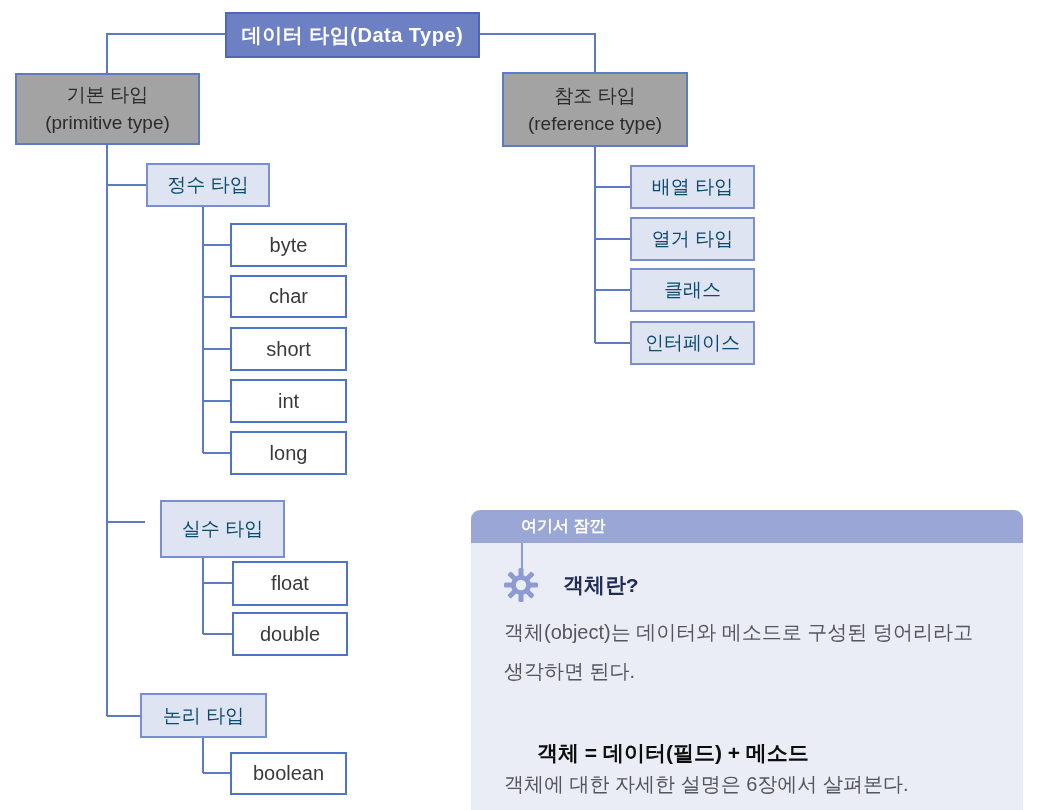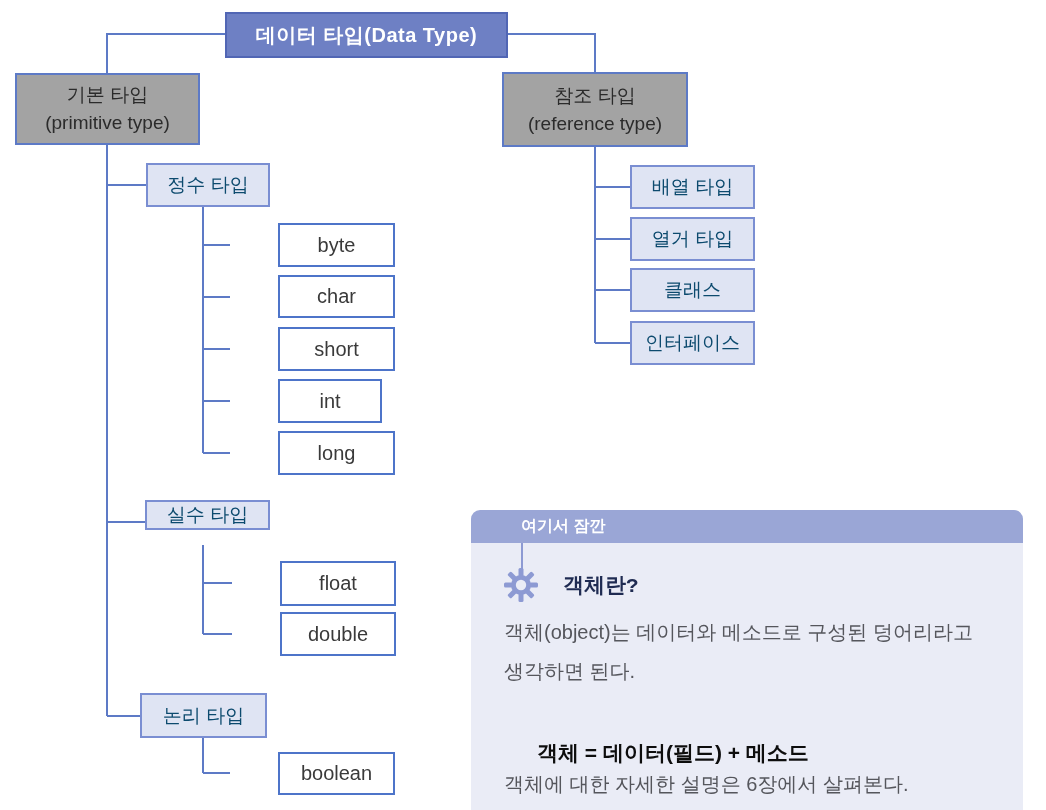--- a/index.html
+++ b/index.html
@@ -51,21 +51,20 @@
   .group-node {
     background: #dfe4f3;
     border: 2px solid #7a8ed2;
     color: #0c4a6e;
   }
   .leaf-node {
     background: #ffffff;
     border: 2px solid #4d74c9;
     font-size: 20px;
     color: #3a3a3a;
-    margin-left: 48px;
   }
   
   .callout {
     position: absolute;
     left: 471px; top: 478px;
     width: 552px; height: 309px;
   }
   .callout-header {
     height: 33px;
     background: #9aa6d6;
@@ -151,35 +150,35 @@
     <path d="M203,634 H232"></path>
     <path d="M203,738 V773"></path>
     <path d="M203,773 H230"></path>
     <path d="M595,147 V343"></path>
     <path d="M595,187 H630"></path>
     <path d="M595,239 H630"></path>
     <path d="M595,290 H630"></path>
     <path d="M595,343 H630"></path>
   </svg>
 
-  <div class="node root-node" style="left:225px;top:12px;width:283px;height:46px">데이터 타입(Data Type)</div>
+  <div class="node root-node" style="left:225px;top:12px;width:255px;height:46px">데이터 타입(Data Type)</div>
 
   <div class="node branch-node" style="left:15px;top:73px;width:185px;height:72px">
     <div>기본 타입</div>
     <div>(primitive type)</div>
   </div>
 
   <div class="node group-node" style="left:146px;top:163px;width:124px;height:44px">정수 타입</div>
   <div class="node leaf-node" style="left:230px;top:223px;width:117px;height:44px">byte</div>
   <div class="node leaf-node" style="left:230px;top:275px;width:117px;height:43px">char</div>
   <div class="node leaf-node" style="left:230px;top:327px;width:117px;height:44px">short</div>
-  <div class="node leaf-node" style="left:230px;top:379px;width:104px;height:44px">int</div>
+  <div class="node leaf-node" style="left:230px;top:379px;width:117px;height:44px">int</div>
   <div class="node leaf-node" style="left:230px;top:431px;width:117px;height:44px">long</div>
 
-  <div class="node group-node" style="left:145px;top:500px;width:125px;height:30px">실수 타입</div>
+  <div class="node group-node" style="left:160px;top:500px;width:125px;height:58px">실수 타입</div>
   <div class="node leaf-node" style="left:232px;top:561px;width:116px;height:45px">float</div>
   <div class="node leaf-node" style="left:232px;top:612px;width:116px;height:44px">double</div>
 
   <div class="node group-node" style="left:140px;top:693px;width:127px;height:45px">논리 타입</div>
   <div class="node leaf-node" style="left:230px;top:752px;width:117px;height:43px">boolean</div>
 
   <div class="node branch-node" style="left:502px;top:72px;width:186px;height:75px">
     <div>참조 타입</div>
     <div>(reference type)</div>
   </div>

